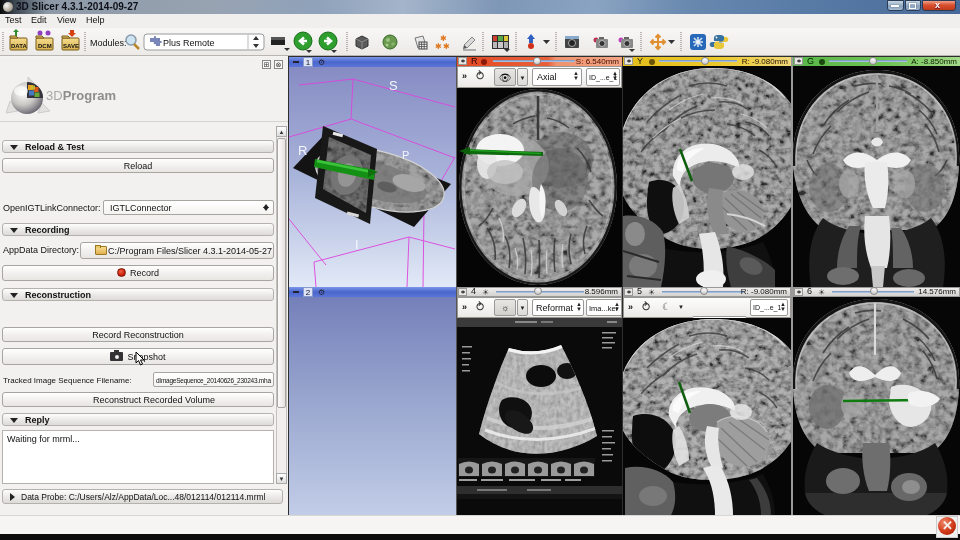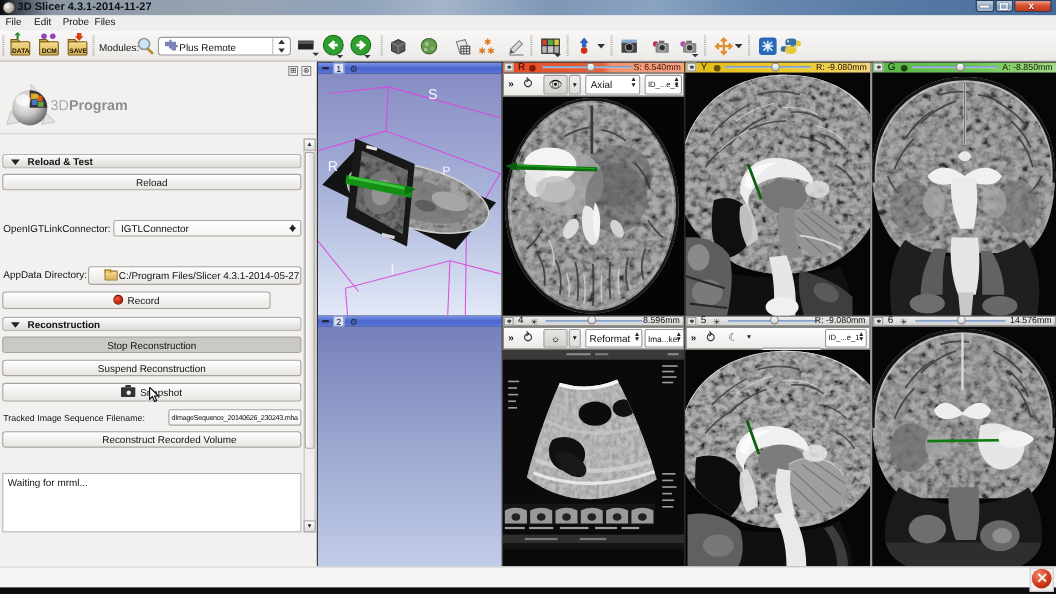--- a/index.html
+++ b/index.html
@@ -36,33 +36,33 @@
 
 #bottomstrip { top:515px; left:0; width:960px; height:19px; background:#f6f5f4; border-top:1px solid #d8d6d3;}
 #taskbar { top:534px; left:0; width:960px; height:6px; background:#0c0c0c; }
 </style>
 </head>
 <body>
 <div id="root">
 
   <div class="abs" id="titlebar"></div>
   <div class="abs" style="top:2px;left:3px;width:10px;height:10px;border-radius:50%;background:radial-gradient(circle at 35% 35%, #f8f8f8, #b0a89a 60%, #555);"></div>
-  <div class="abs" id="titletext">3D Slicer 4.3.1-2014-11-27</div>
+  <div class="abs" id="titletext">3D Slicer 4.3.1-2014-09-27</div>
   <div class="abs winbtn" style="left:887px;width:17px;background:linear-gradient(#c8d6e4,#8ba2bd 60%,#a8bcd2);"></div>
   <div class="abs winbtn" style="left:905px;width:16px;background:linear-gradient(#c8d6e4,#8ba2bd 60%,#a8bcd2);"></div>
   <div class="abs winbtn" style="left:922px;width:34px;background:linear-gradient(#f0a088,#d85030 45%,#c03a1a);"></div>
   <div class="abs" style="left:891px;top:5px;width:8px;height:2px;background:#fff;box-shadow:0 0 1px #234;"></div>
   <div class="abs" style="left:909px;top:3px;width:7px;height:6px;background:transparent;border:1.5px solid #fff;box-shadow:0 0 1px #234;"></div>
   <div class="abs" style="left:935px;top:0px;color:#fff;font-size:9px;font-weight:bold;text-shadow:0 1px 1px #502;">x</div>
 
   <div class="abs" id="menubar">
-    <span style="left:5px;">File</span>
+    <span style="left:5px;">Test</span>
       <span style="left:31px;">Edit</span>
-      <span style="left:57px;">Probe</span>
-      <span style="left:86px;">Files</span>
+      <span style="left:57px;">View</span>
+      <span style="left:86px;">Help</span>
   </div>
 
   <div class="abs" id="toolbar"></div>
   <div class="abs" style="top:28px;left:0;width:960px;height:28px;">
     <svg width="960" height="28">
       <defs>
         <linearGradient id="fold" x1="0" y1="0" x2="0" y2="1">
             <stop offset="0" stop-color="#f5dc8e"></stop>
             <stop offset="1" stop-color="#d8b24e"></stop>
           </linearGradient>
@@ -231,39 +231,41 @@
   <div class="abs btn" style="top:158px;left:2px;width:272px;height:15px;line-height:14px;">Reload</div>
   <div class="abs hdr" style="top:140px;"><span class="tri"></span>Reload &amp; Test</div>
 
   <div class="abs lbl" style="top:203px;left:3px;">OpenIGTLinkConnector:</div>
   <div class="abs combo" style="top:200px;left:103px;width:171px;height:15px;">
       <span style="position:absolute;left:6px;top:2px;">IGTLConnector</span>
       <span style="position:absolute;right:4px;top:3px;width:0;height:0;border-left:3px solid transparent;border-right:3px solid transparent;border-bottom:4px solid #222;"></span>
       <span style="position:absolute;right:4px;bottom:3px;width:0;height:0;border-left:3px solid transparent;border-right:3px solid transparent;border-top:4px solid #222;"></span>
     </div>
 
+  <div class="abs hdr" style="top:223px;"><span class="tri"></span>Recording</div>
   <div class="abs lbl" style="top:245px;left:3px;">AppData Directory:</div>
   <div class="abs btn" style="top:242px;left:80px;width:194px;height:17px;line-height:16px;"><span style="position:absolute;left:14px;top:3px;width:12px;height:9px;background:linear-gradient(#f8dc90,#e0b050);border:1px solid #9a7820;border-radius:1px;"></span><span style="position:absolute;left:14px;top:1.5px;width:6px;height:3px;background:#e8c868;border:1px solid #9a7820;border-bottom:none;"></span><span style="margin-left:26px;">C:/Program Files/Slicer 4.3.1-2014-05-27</span></div>
-  <div class="abs btn" style="top:265px;left:2px;width:244px;height:16px;line-height:15px;"><span style="display:inline-block;width:9px;height:9px;border-radius:50%;background:radial-gradient(circle at 40% 35%,#f06040,#c01808 70%);border:1px solid #801000;vertical-align:-1px;margin-right:4px;"></span>Record</div>
+  <div class="abs btn" style="top:265px;left:2px;width:272px;height:16px;line-height:15px;"><span style="display:inline-block;width:9px;height:9px;border-radius:50%;background:radial-gradient(circle at 40% 35%,#f06040,#c01808 70%);border:1px solid #801000;vertical-align:-1px;margin-right:4px;"></span>Record</div>
 
   <div class="abs hdr" style="top:288px;"><span class="tri"></span>Reconstruction</div>
-  <div class="abs btn" style="top:306px;left:2px;width:272px;height:15px;line-height:14px;background:#cbc9c6;">Stop Reconstruction</div>
-  <div class="abs btn" style="top:327px;left:2px;width:272px;height:15px;line-height:14px;">Suspend Reconstruction</div>
+  <div class="abs btn" style="top:327px;left:2px;width:272px;height:15px;line-height:14px;">Record Reconstruction</div>
   <div class="abs btn" style="top:348px;left:2px;width:272px;height:17px;line-height:16px;"><span style="display:inline-block;position:relative;width:13px;height:9px;background:#333;border-radius:1px;vertical-align:-1px;margin-right:4px;"><span style="position:absolute;left:4px;top:-2px;width:5px;height:2px;background:#333;"></span><span style="position:absolute;left:4.5px;top:2.5px;width:4px;height:4px;border-radius:50%;background:#eee;"></span></span>Snapshot</div>
   <div class="abs" style="top:352px;left:135px;width:10px;height:14px;z-index:5;"><svg width="10" height="14">
         <path d="M1,0 L1,11 L3.5,8.5 L5.5,13 L7.5,12 L5.5,8 L9,8 Z" fill="#fff" stroke="#000" stroke-width="1"></path>
       </svg></div>
   <div class="abs lbl" style="top:376px;left:3px;font-size:8px;">Tracked Image Sequence Filename:</div>
   <div class="abs combo" style="top:372px;left:153px;width:121px;height:15px;font-size:6.5px;overflow:hidden;white-space:nowrap;letter-spacing:-0.25px;">
       <span style="position:absolute;left:2px;top:4px;">dImageSequence_20140626_230243.mha</span>
     </div>
   <div class="abs btn" style="top:392px;left:2px;width:272px;height:15px;line-height:14px;padding-left:32px;">Reconstruct Recorded Volume</div>
 
+  <div class="abs hdr" style="top:413px;"><span class="tri"></span>Reply</div>
   <div class="abs" style="top:430px;left:2px;width:272px;height:54px;background:#fff;border:1px solid #b5b2ae;font-size:9px;color:#111;padding:3px 4px;">Waiting for mrml...</div>
 
+  <div class="abs hdr" style="top:489px;height:15px;width:281px;line-height:14px;font-weight:normal;white-space:nowrap;overflow:hidden;font-size:8.5px;padding-left:18px;"><span class="tri" style="border-top:4px solid transparent;border-bottom:4px solid transparent;border-left:5px solid #222;top:3px;"></span>Data Probe: C:/Users/Alz/AppData/Loc...48/012114/012114.mrml</div>
 
   <div class="abs" style="top:56px;left:288px;width:672px;height:459px;background:#2e2e2e;"></div>
   <div class="abs" style="top:57px;left:791px;width:2px;height:458px;background:#9a9a9a;"></div>
   <div class="abs" style="top:57px;left:456px;width:1px;height:458px;background:#555;"></div>
 
   <div class="abs vbar-blue" style="top:57px;left:289px;width:167px;height:10px;">
     <span style="position:absolute;left:4px;top:4px;width:6px;height:2px;background:#223;"></span>
     <span style="position:absolute;left:14px;top:0px;width:10px;height:10px;background:#dde4f5;border:1px solid #8899cc;font-size:8px;line-height:9px;text-align:center;color:#112;">1</span>
     <span style="position:absolute;left:29px;top:1px;font-size:8px;color:#223;">⚙</span>
   </div>

